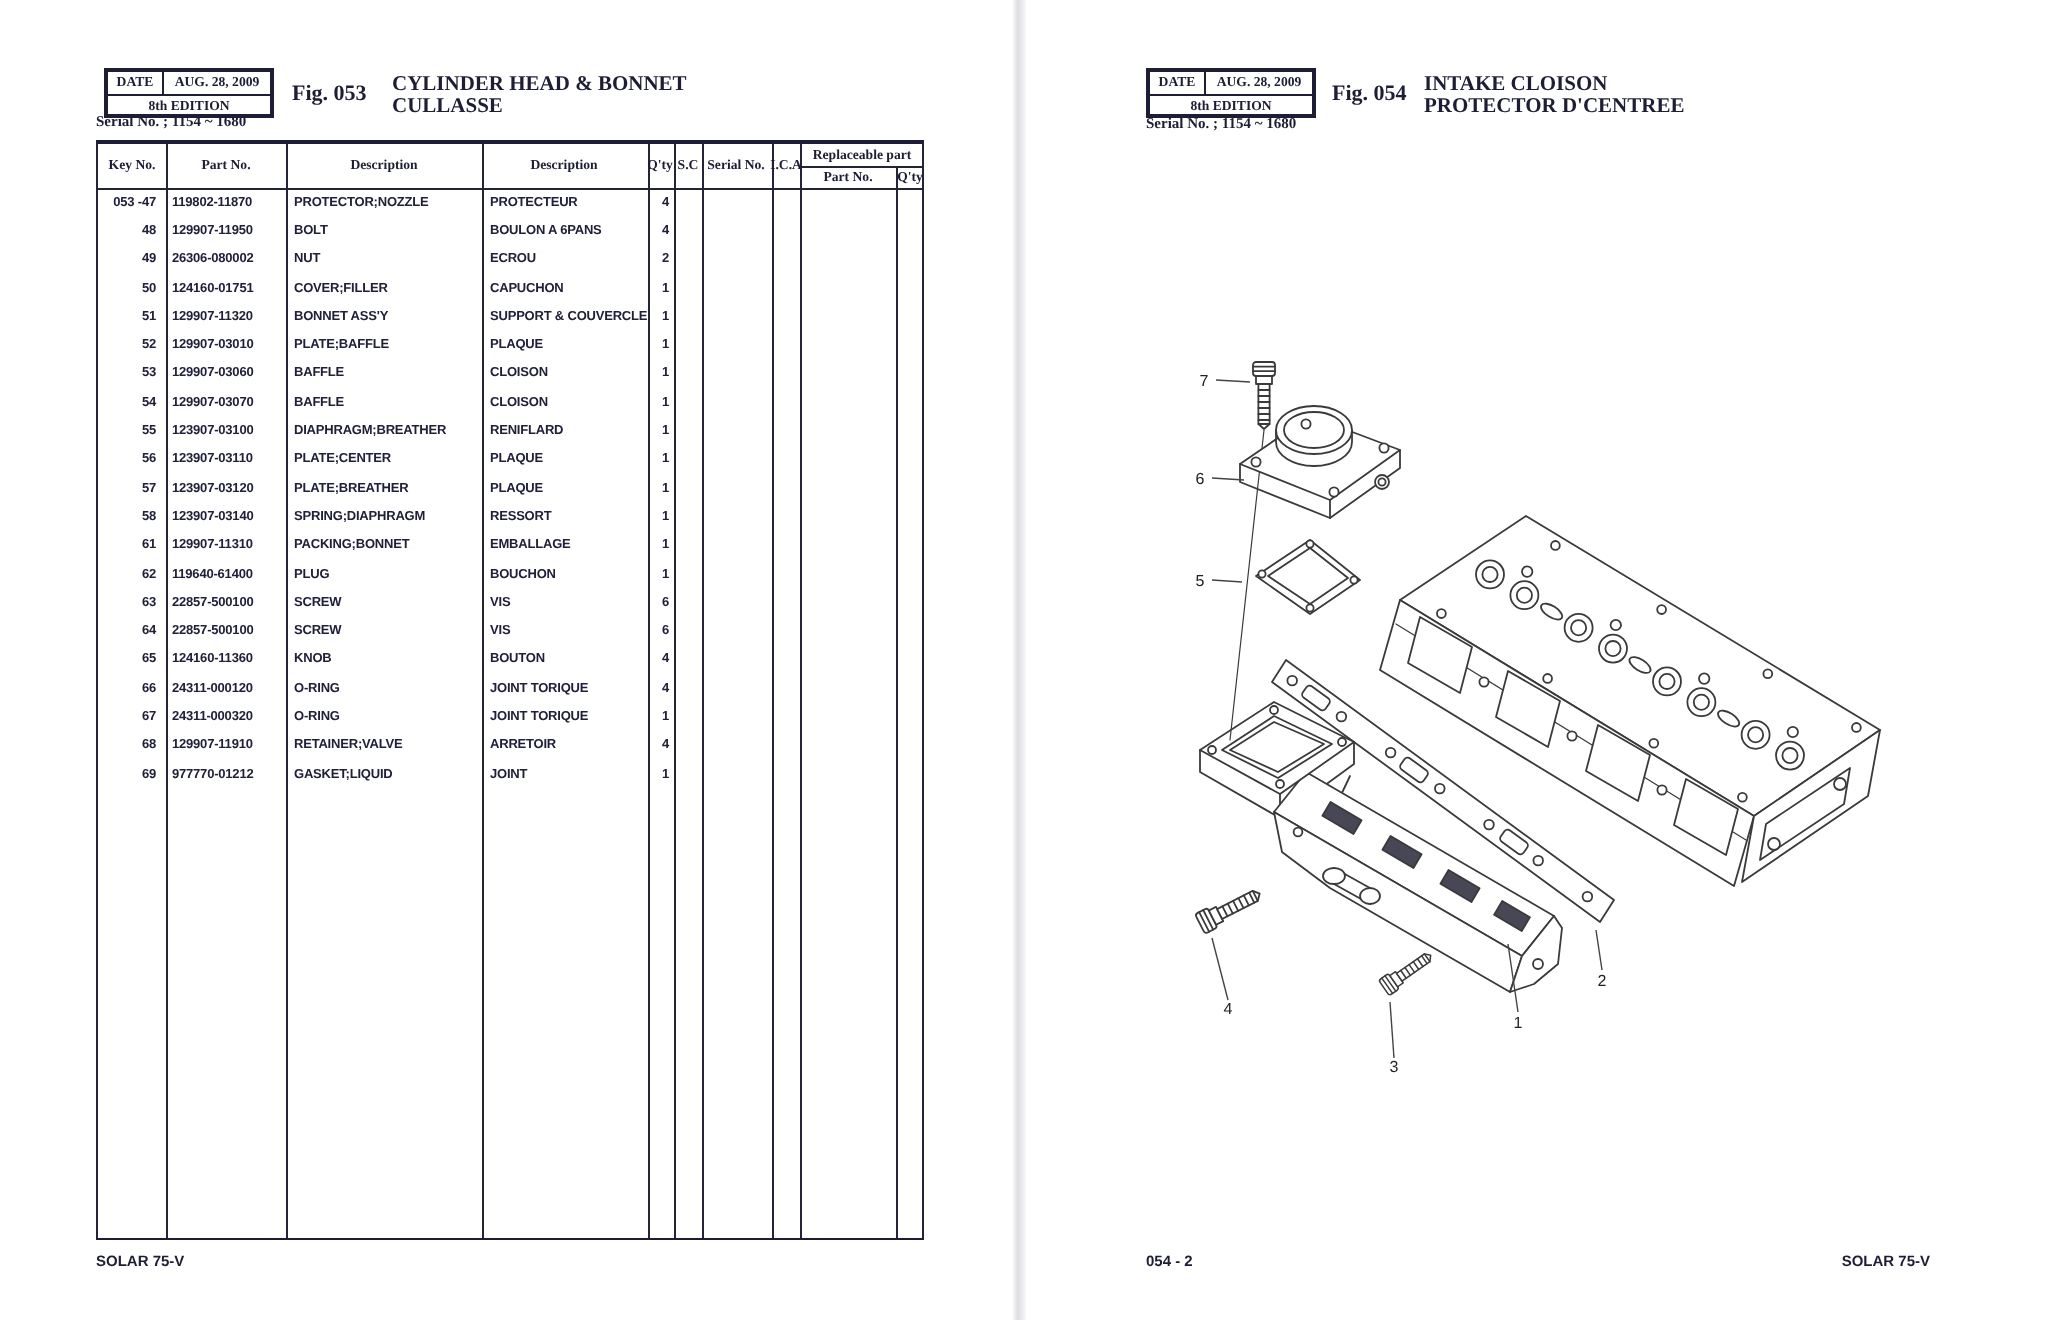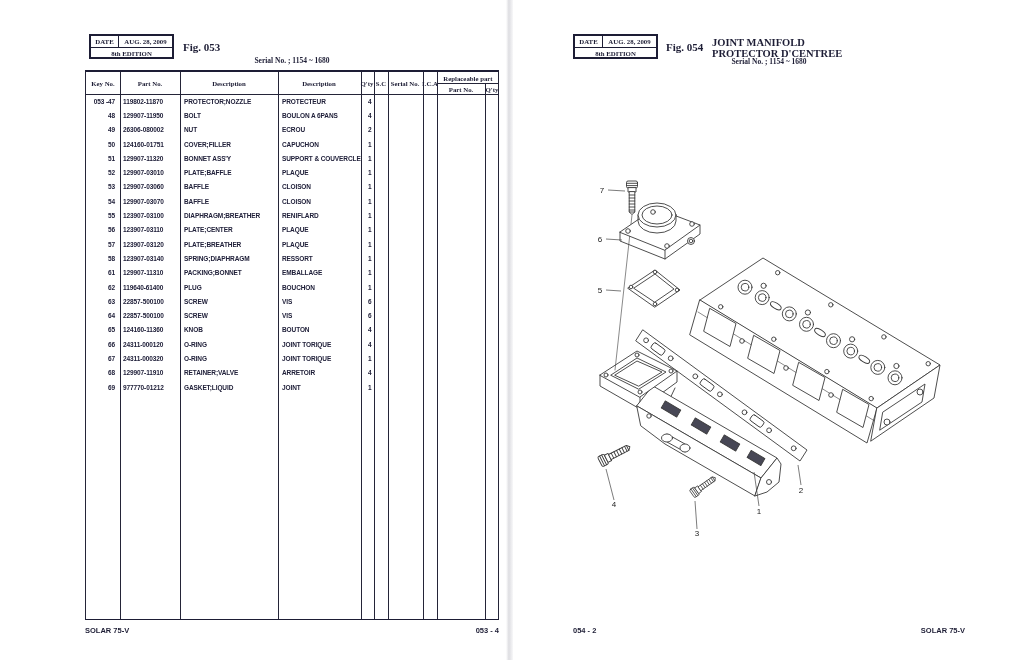--- a/index.html
+++ b/index.html
@@ -2,35 +2,35 @@
 <html><head>
 <meta charset="utf-8">
 <style>
   html,body{margin:0;padding:0;}
   body{
     width:1024px;height:660px;position:relative;overflow:hidden;
     background:#ffffff;font-family:"Liberation Sans",sans-serif;
     -webkit-font-smoothing:antialiased;
   }
   .page{position:absolute;top:0;height:660px;background:#fff;}
-  #page-left{left:0;width:507px;margin-left:37px;}
+  #page-left{left:0;width:507px;}
   #page-right{left:513px;width:511px;}
   .page-seam{position:absolute;top:0;left:506px;width:8px;height:660px;
     background:linear-gradient(90deg,#ffffff,#dedee2 35%,#e9e9ec 60%,#ffffff);}
 
   
   .date-box{position:absolute;width:85px;height:25px;border:2px solid #1d1d35;box-sizing:border-box;}
   .date-box .r1{display:flex;height:11px;border-bottom:1.4px solid #1d1d35;}
   .date-box .c-date{width:27px;border-right:1.4px solid #1d1d35;display:flex;align-items:center;justify-content:center;}
   .date-box .c-val{flex:1;display:flex;align-items:center;justify-content:center;}
   .date-box .r2{height:10px;display:flex;align-items:center;justify-content:center;}
   .date-box span{font:bold 6.8px "Liberation Serif",serif;color:#1d1d35;white-space:nowrap;}
   .fig-label{position:absolute;font:bold 11px "Liberation Serif",serif;color:#1d1d35;}
   .fig-title{position:absolute;font:bold 10.5px "Liberation Serif",serif;color:#1d1d35;line-height:11px;white-space:nowrap;}
-  .serial-no{position:absolute;font:bold 7.5px "Liberation Serif",serif;color:#1d1d35;text-align:center;}
+  .serial-no{position:absolute;font:bold 7.5px "Liberation Serif",serif;color:#1d1d35;text-align:left;}
   .footer-txt{position:absolute;font:bold 7.5px "Liberation Sans",sans-serif;color:#1d1d35;white-space:nowrap;}
 
   
   .ptable{position:absolute;left:48px;top:70px;width:414px;height:550px;
     border:1px solid #242438;border-top:2px solid #1d1d35;border-bottom:1.6px solid #1d1d35;box-sizing:border-box;}
   .vline{position:absolute;top:0;bottom:0;width:1px;background:#242438;}
   .hline{position:absolute;height:1.3px;background:#242438;}
   .th{position:absolute;transform:translate(-50%,-50%);font:bold 6.8px "Liberation Serif",serif;
     color:#1d1d35;white-space:nowrap;}
   .tbody{position:absolute;left:0;right:0;top:22px;}
@@ -55,20 +55,24 @@
       <div class="c-val">
           <span>AUG. 28, 2009</span>
         </div>
     </div>
     <div class="r2">
         <span>8th EDITION</span>
       </div>
   </div>
 
   <div class="fig-label" style="left:146px;top:41px;">Fig. 053</div>
+  <div class="fig-title" style="left:196px;top:37px;">
+    <div>CYLINDER HEAD &amp; BONNET</div>
+    <div>CULLASSE</div>
+  </div>
   <div class="serial-no" style="left:48px;top:56px;width:414px;">Serial No. ; 1154 ~ 1680</div>
 
   <div class="ptable">
 
     <div class="vline" style="left:34px;"></div>
     <div class="vline" style="left:94px;"></div>
     <div class="vline" style="left:192px;"></div>
     <div class="vline" style="left:275px;"></div>
     <div class="vline" style="left:288px;"></div>
     <div class="vline" style="left:302px;"></div>
@@ -341,21 +345,20 @@
           <span class="tcell c-sc"></span>
           <span class="tcell c-serial"></span>
           <span class="tcell c-ica"></span>
           <span class="tcell c-rp-part"></span>
           <span class="tcell c-rp-qty"></span>
         </div>
       </div>
   </div>
 
   <div class="footer-txt" style="left:48px;top:626px;">SOLAR 75-V</div>
-  <div class="footer-txt" style="left:48px;top:626px;width:414px;text-align:right;">053 - 4</div>
 </div>
 
 <div class="page-seam"></div>
 
 <div class="page" id="page-right">
 
   <div class="date-box" style="left:60px;top:34px;">
     <div class="r1">
       <div class="c-date">
           <span>DATE</span>
@@ -364,21 +367,21 @@
           <span>AUG. 28, 2009</span>
         </div>
     </div>
     <div class="r2">
         <span>8th EDITION</span>
       </div>
   </div>
 
   <div class="fig-label" style="left:153px;top:41px;">Fig. 054</div>
   <div class="fig-title" style="left:199px;top:37px;">
-    <div>JOINT MANIFOLD</div>
+    <div>INTAKE CLOISON</div>
     <div>PROTECTOR D'CENTREE</div>
   </div>
   <div class="serial-no" style="left:60px;top:57px;width:392px;">Serial No. ; 1154 ~ 1680</div>
 
   <div class="footer-txt" style="left:60px;top:626px;">054 - 2</div>
   <div class="footer-txt" style="left:60px;top:626px;width:392px;text-align:right;">SOLAR 75-V</div>
 </div>
 
 <svg style="position:absolute;left:515px;top:120px;" width="460" height="430" viewBox="0 0 460 430" xmlns="http://www.w3.org/2000/svg">
   <defs>

